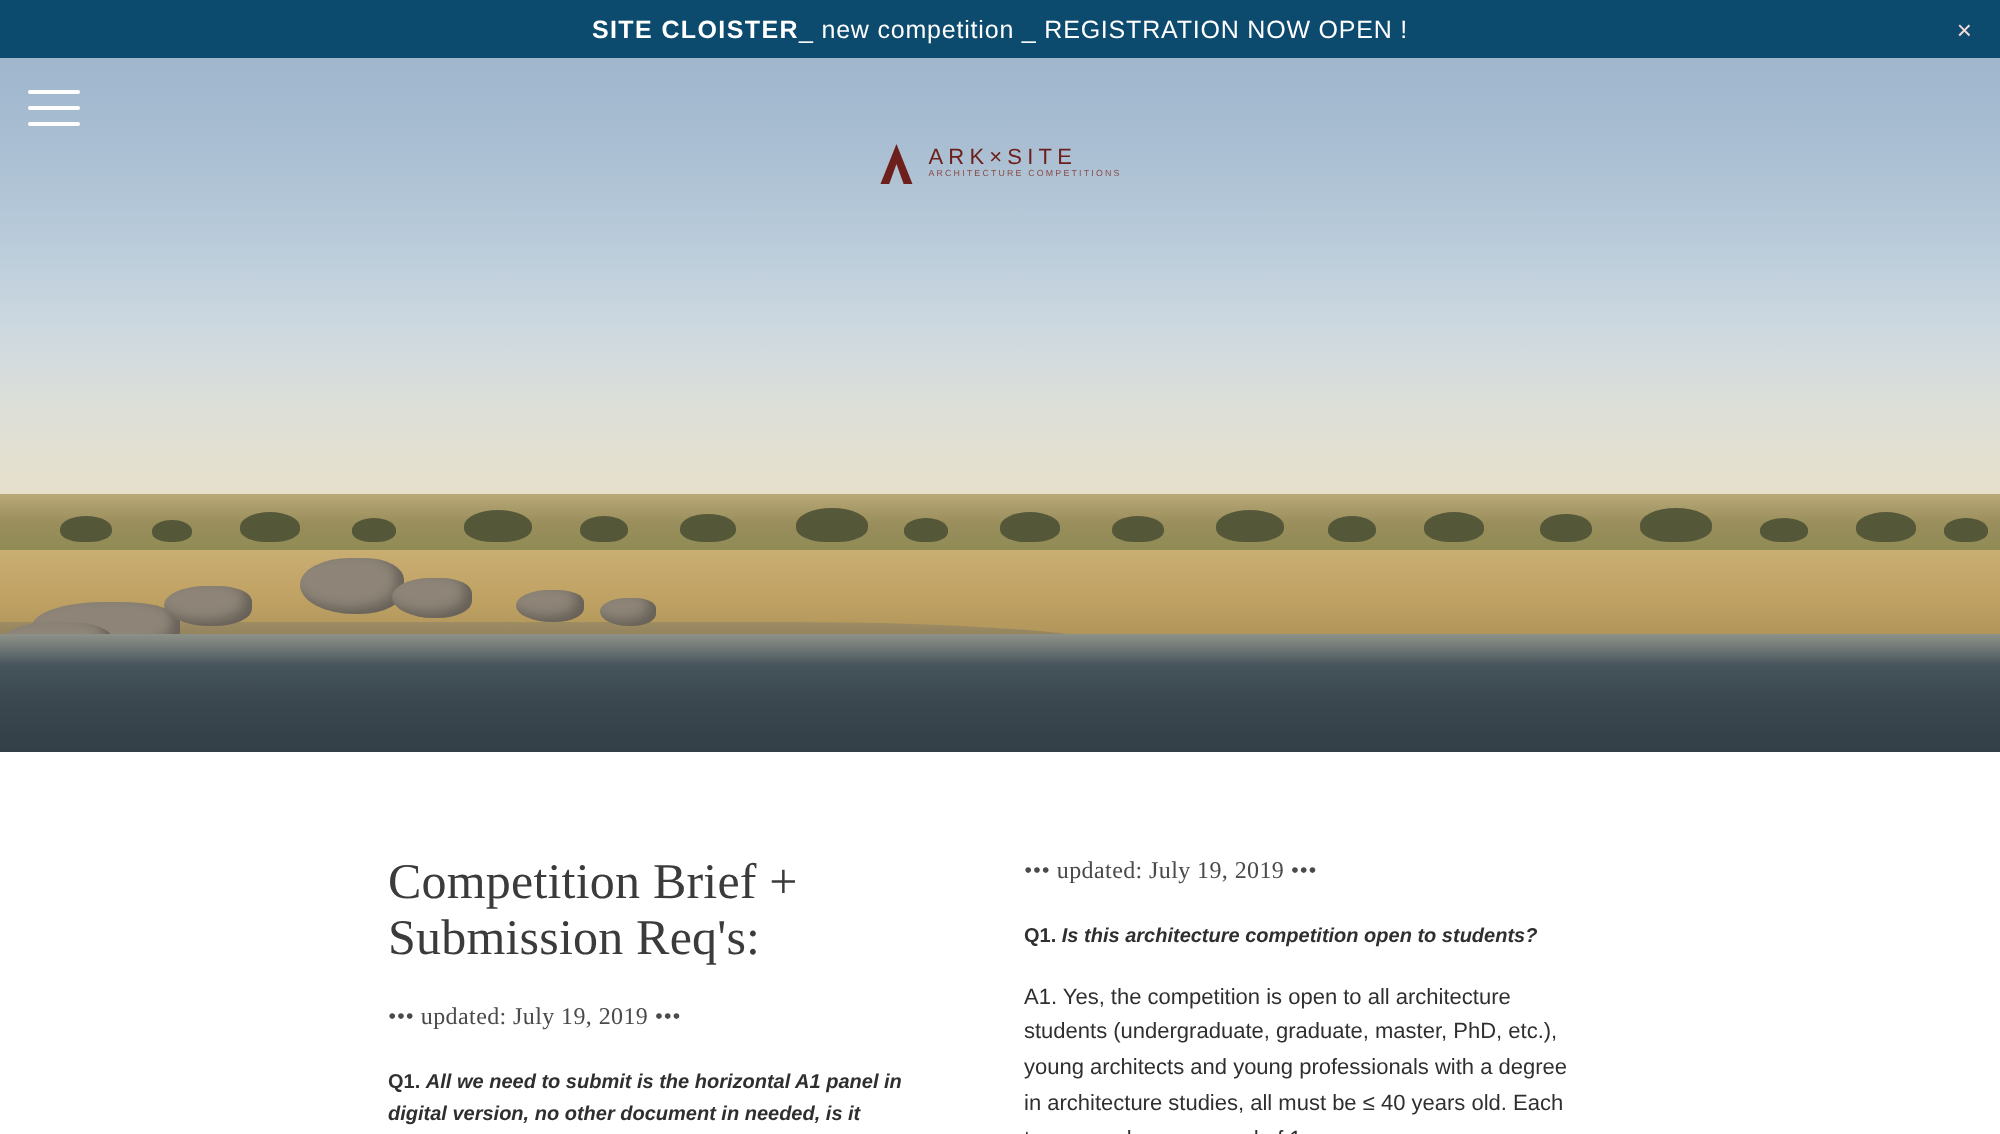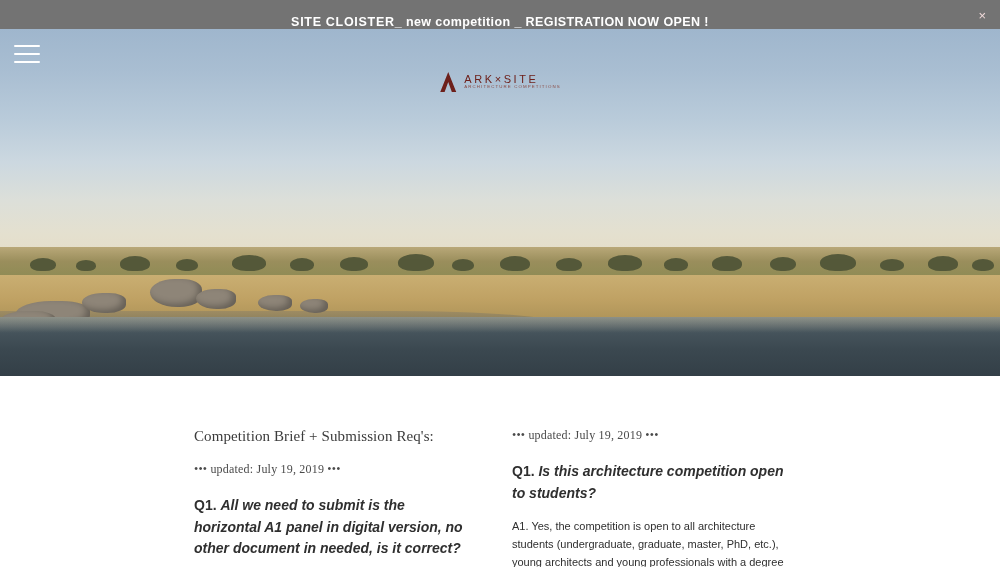--- a/index.html
+++ b/index.html
@@ -8,31 +8,31 @@
     height: 567px;
     overflow: hidden;
     background: #ffffff;
     font-family: "Liberation Sans", sans-serif;
   }
 
   
   .announce {
     position: relative;
     height: 29px;
-    background: #737373;
+    background: #0c4a6e;
     color: #ffffff;
     display: flex;
-    align-items: flex-end;
+    align-items: center;
     justify-content: center;
     font-size: 12.5px;
     letter-spacing: 0.3px;
   }
   .announce-text { display: flex; align-items: baseline; gap: 0; }
   .announce-strong { font-weight: bold; letter-spacing: 0.7px; }
-  .announce-rest { font-weight: bold; letter-spacing: 0.4px; }
+  .announce-rest { font-weight: normal; letter-spacing: 0.4px; }
   .announce-close {
     position: absolute;
     right: 14px;
     top: 50%;
     transform: translateY(-50%);
     font-size: 13px;
     line-height: 1;
     color: #f0dada;
     cursor: pointer;
     background: none;
@@ -137,35 +137,35 @@
   .cols {
     width: 620px;
     margin: 0 auto;
     display: flex;
     gap: 42px;
     padding-left: 4px;
   }
   .col { width: 276px; }
   .col h2 {
     font-family: "Liberation Serif", serif;
-    font-size: 15px;
+    font-size: 25px;
     font-weight: normal;
     color: #3b3b3b;
     letter-spacing: 0.1px;
     margin-bottom: 17px;
   }
   .updated {
     font-family: "Liberation Serif", serif;
     font-size: 12px;
     color: #4a4a4a;
     letter-spacing: .2px;
     margin-bottom: 18px;
   }
   .q {
-    font-size: 14px;
+    font-size: 10px;
     color: #2f2f2f;
     line-height: 1.55;
     margin-bottom: 14px;
   }
   .q b { font-weight: bold; }
   .q i { font-style: italic; font-weight: bold; }
   .a {
     font-size: 11px;
     color: #2f2f2f;
     line-height: 1.62;

